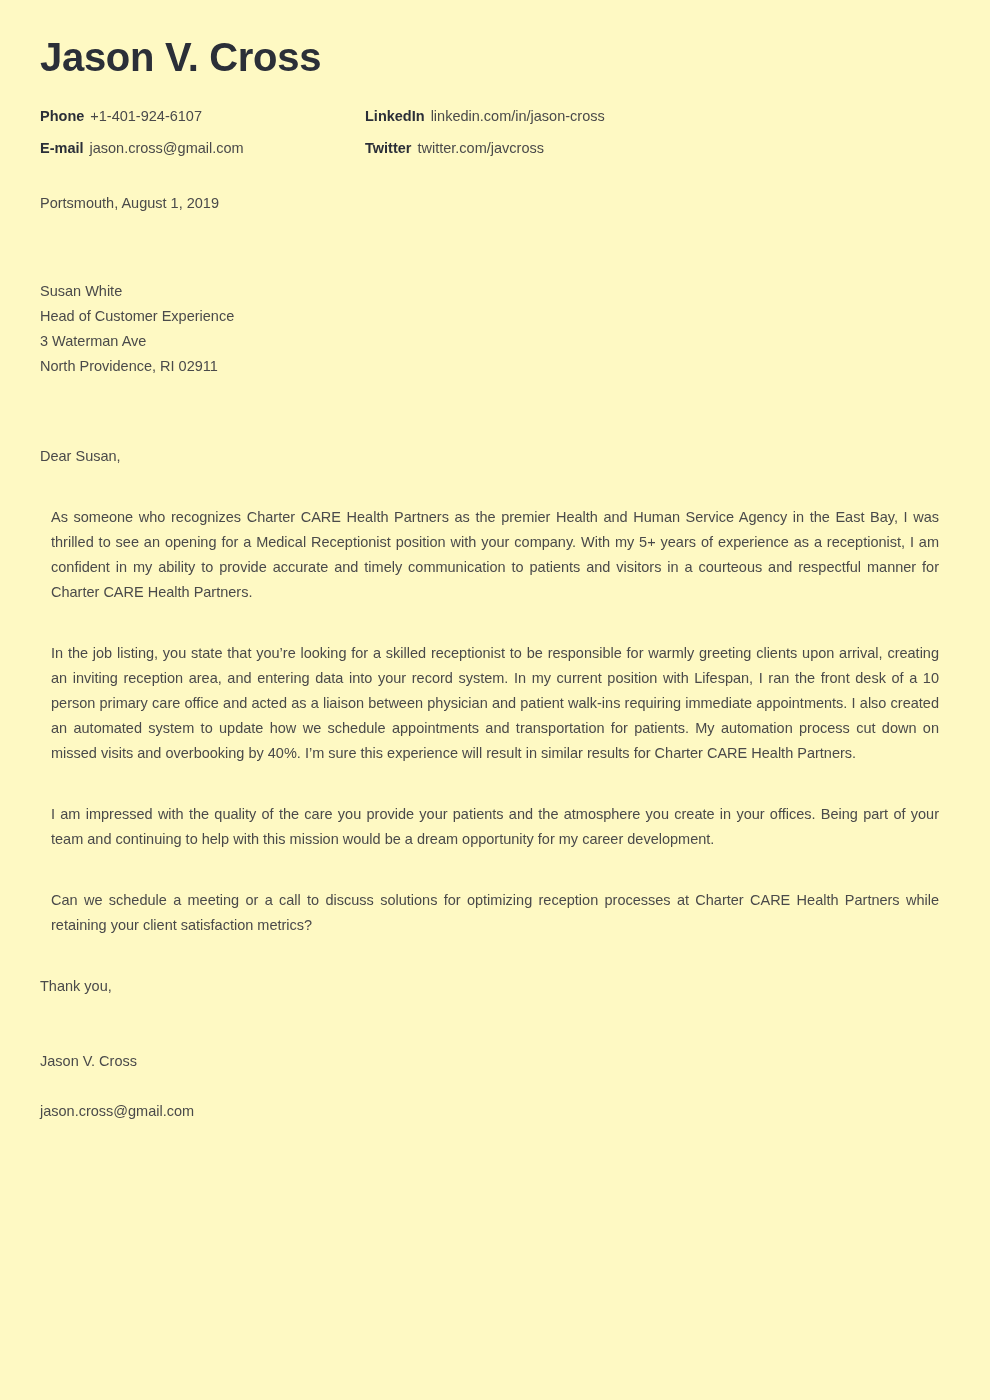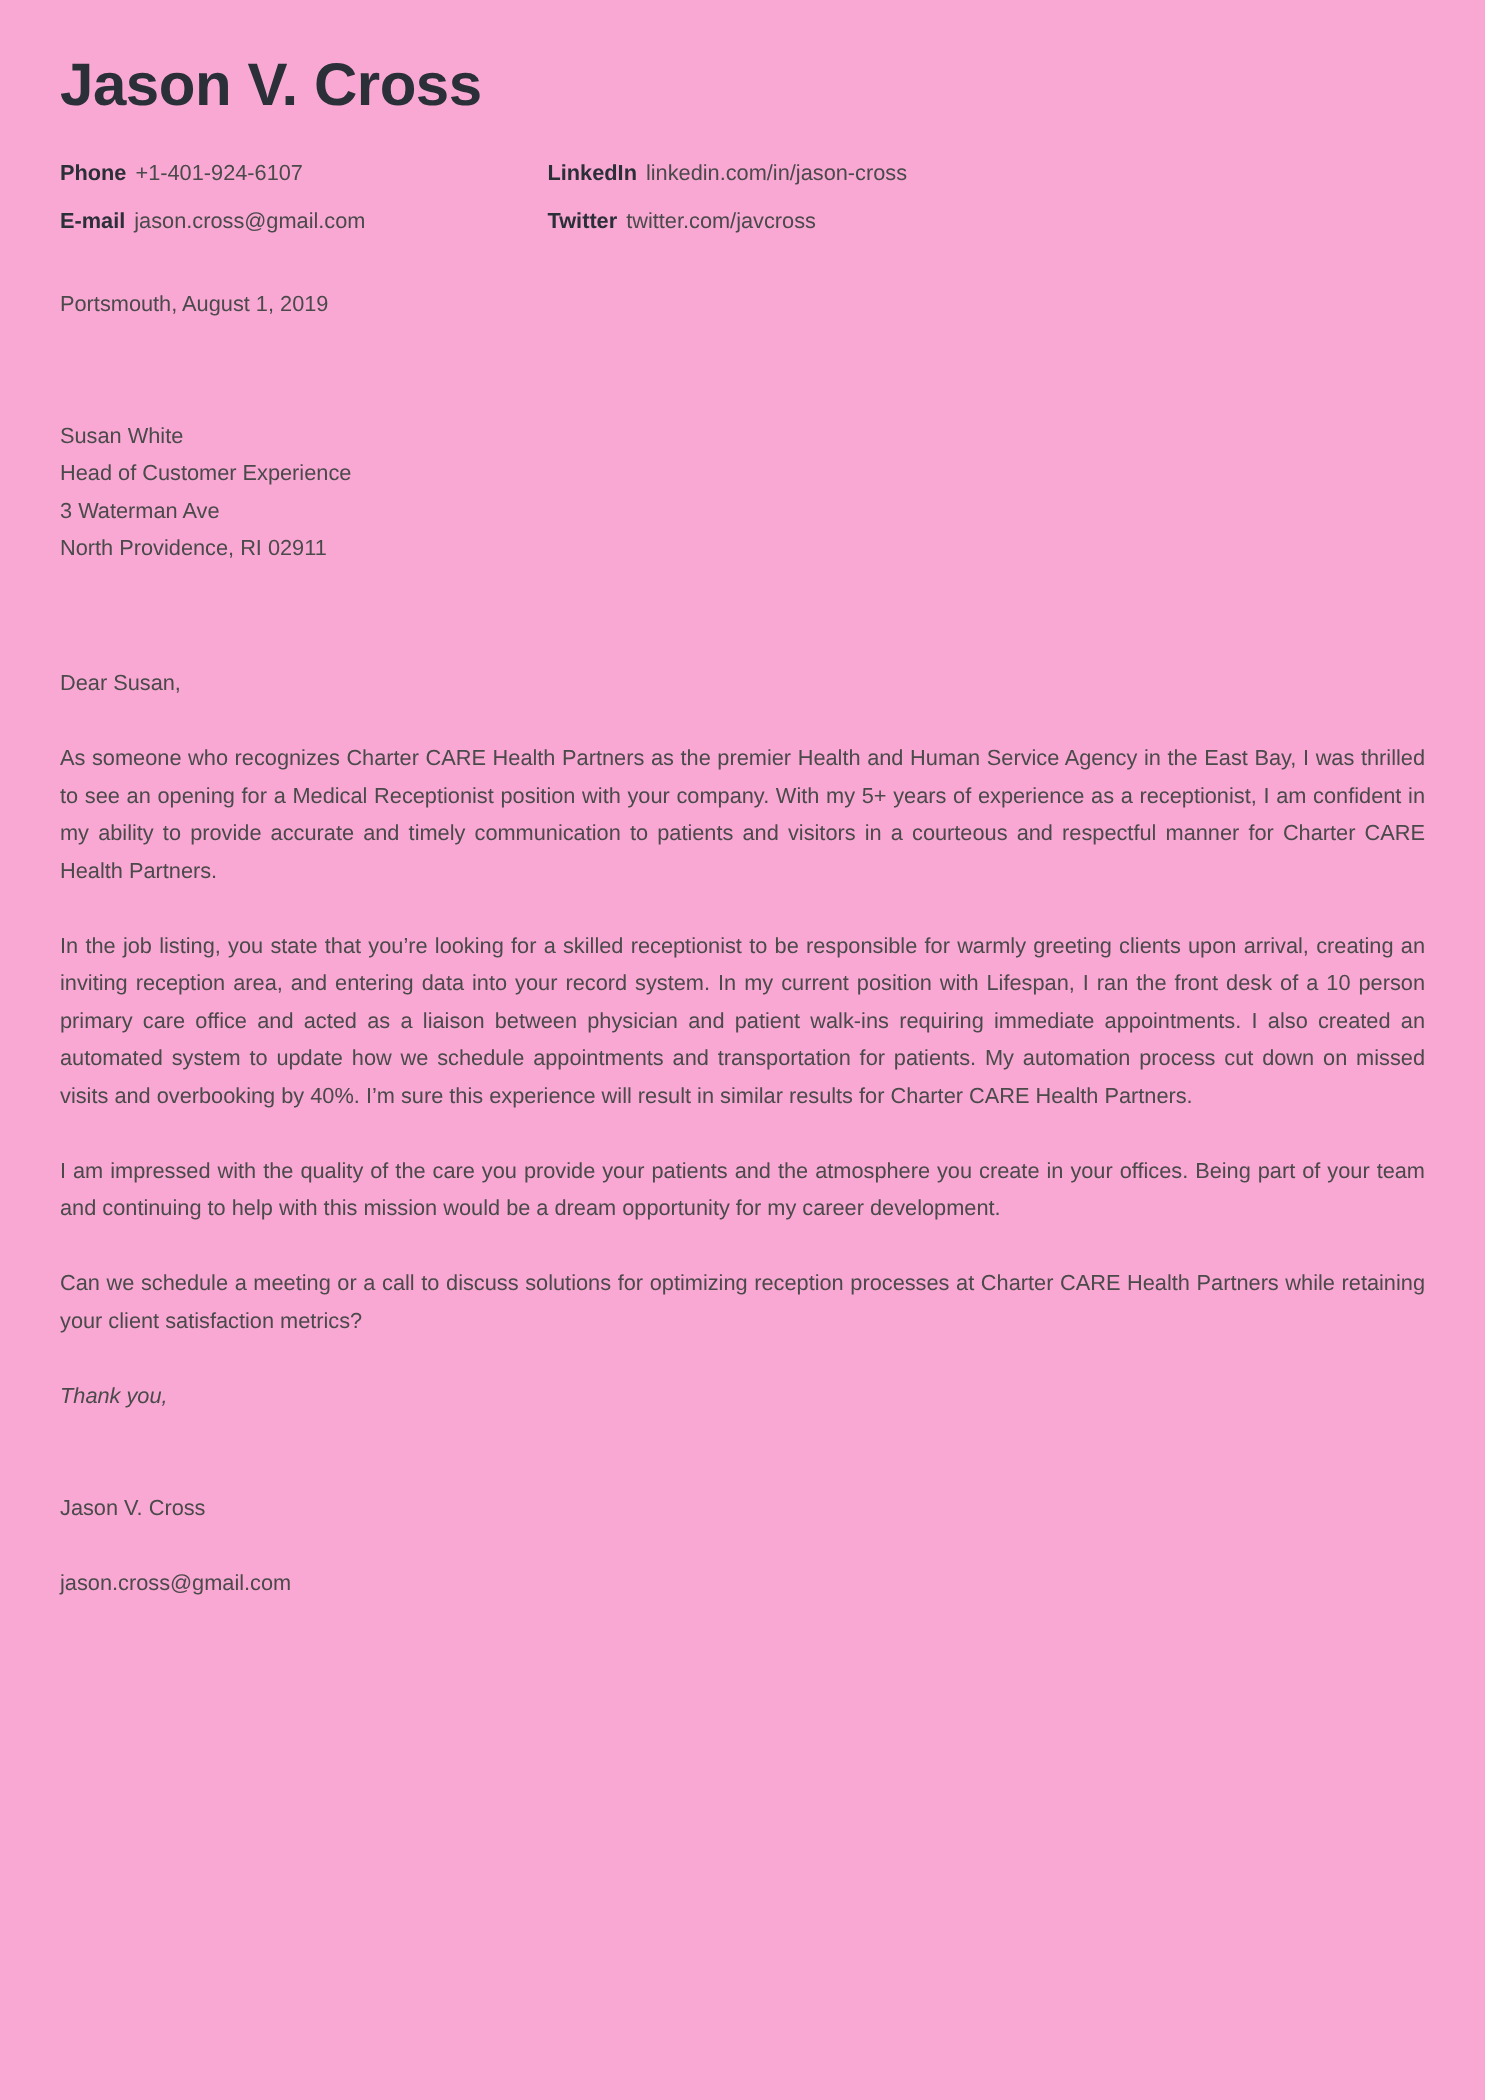--- a/index.html
+++ b/index.html
@@ -13,21 +13,21 @@
     font-family: "Liberation Sans", sans-serif;
     color: #4a4a4a;
     -webkit-font-smoothing: antialiased;
     overflow: hidden;
   }
 
   .page {
     position: relative;
     width: 990px;
     height: 1400px;
-    background: #f9a8d4;
+    background: #fef9c3;
     box-sizing: border-box;
     padding: 0 40px;
   }
 
   
   .letter-header {
     padding-top: 34px;
   }
   .candidate-name {
     font-size: 40px;
@@ -85,31 +85,30 @@
     font-size: 14.5px;
     line-height: 25px;
     color: #4a4a4a;
     margin: 0;
   }
   .body-paragraph {
     font-size: 14.5px;
     line-height: 25px;
     color: #4a4a4a;
     text-align: justify;
-    margin: 0;
+    margin: 11px;
     padding-top: 25px;
   }
 
   .closing-phrase {
     font-size: 14.5px;
     line-height: 25px;
     color: #4a4a4a;
     margin: 0;
     padding-top: 25px;
-    font-style: italic;
   }
   .signature-name {
     font-size: 14.5px;
     line-height: 25px;
     color: #4a4a4a;
     margin: 0;
     padding-top: 50px;
   }
   .signature-contact {
     padding-top: 25px;

